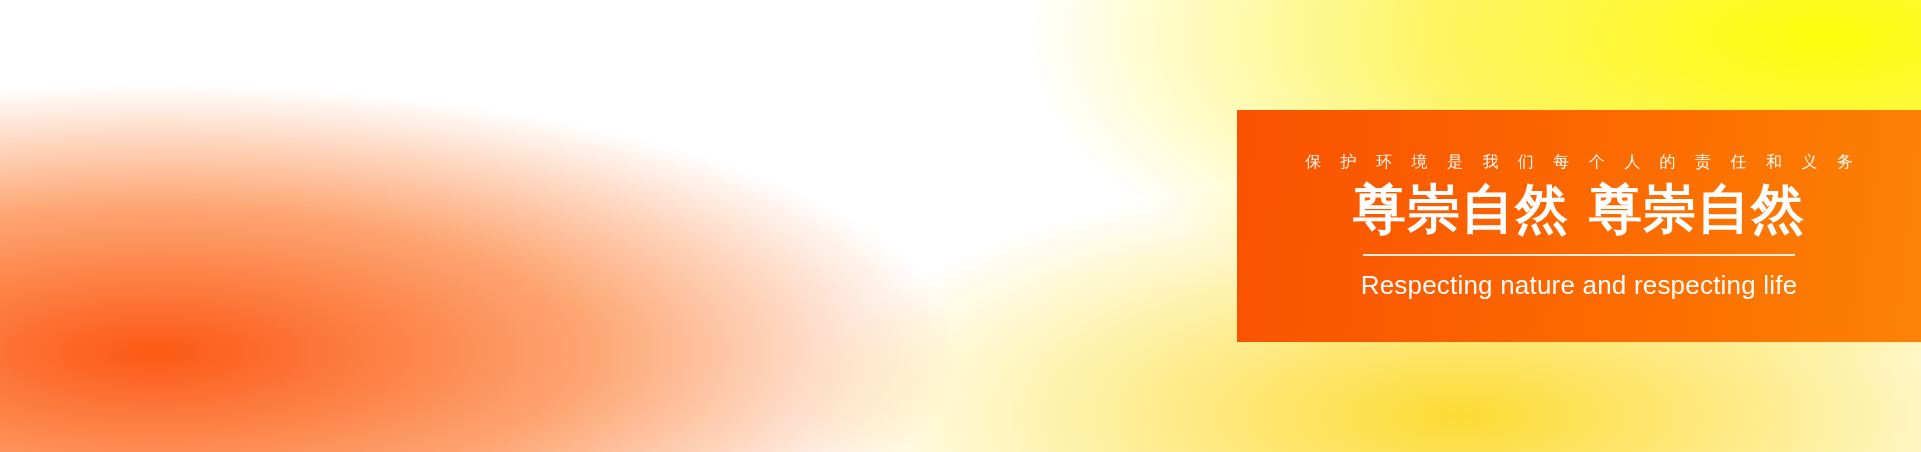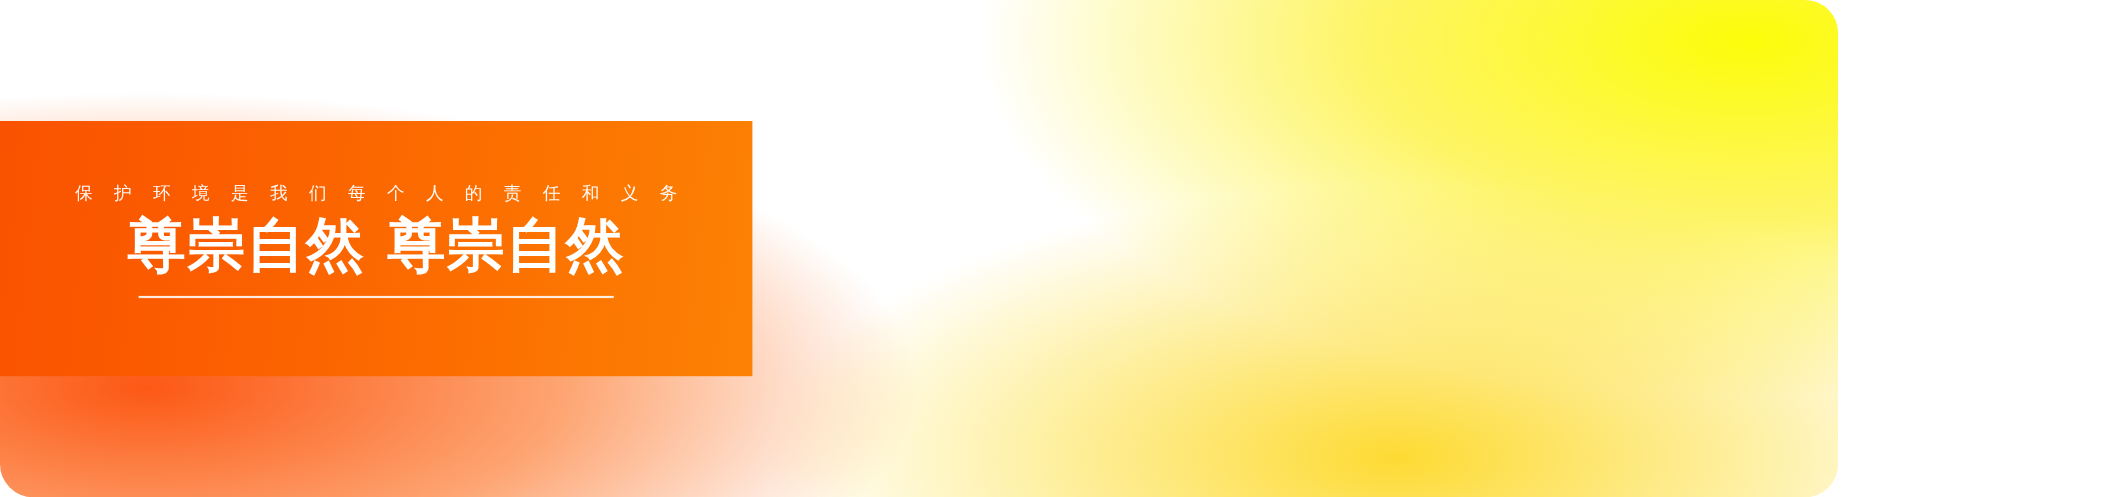--- a/index.html
+++ b/index.html
@@ -10,27 +10,26 @@
 
   body {
     width: 1921px;
     height: 452px;
     overflow: hidden;
     font-family: "Liberation Sans", "DejaVu Sans", sans-serif;
   }
 
   .banner {
     position: relative;
-    width: 1671px;
+    width: 1921px;
     height: 452px;
     overflow: hidden;
     display: flex;
     align-items: center;
-    justify-content: flex-start;
-    border-radius: 30px;
+    justify-content: flex-end;
   }
 
   
   .bg-base {
     position: absolute;
     inset: 0;
     background: linear-gradient(100deg,
         #fb5c02 0%,
         #fa6a00 14%,
         #fb8200 30%,
@@ -142,15 +141,16 @@
   <div class="message-card">
 
     <p class="card-subtitle">保 护 环 境 是 我 们 每 个 人 的 责 任 和 义 务</p>
 
     <h1 class="card-headline">
       <span>尊崇自然</span><span class="headline-gap"></span><span>尊崇自然</span>
     </h1>
 
     <hr class="card-divider">
 
+    <p class="card-tagline">Respecting nature and respecting life</p>
 
   </div>
 </div>
 
 </body></html>

